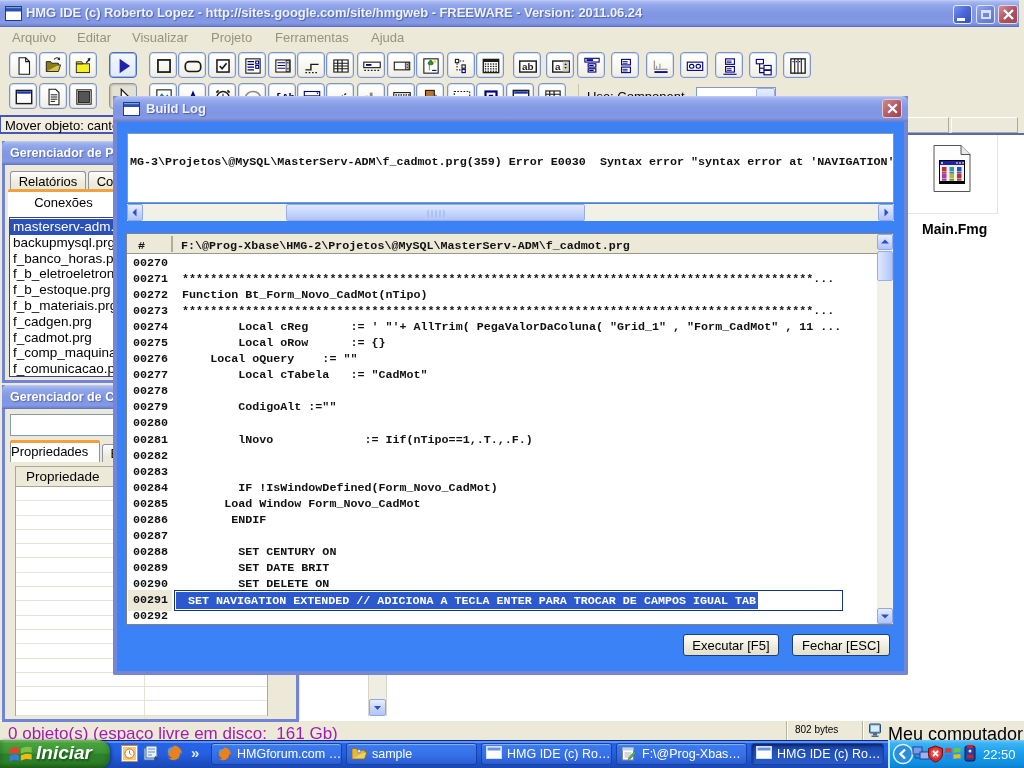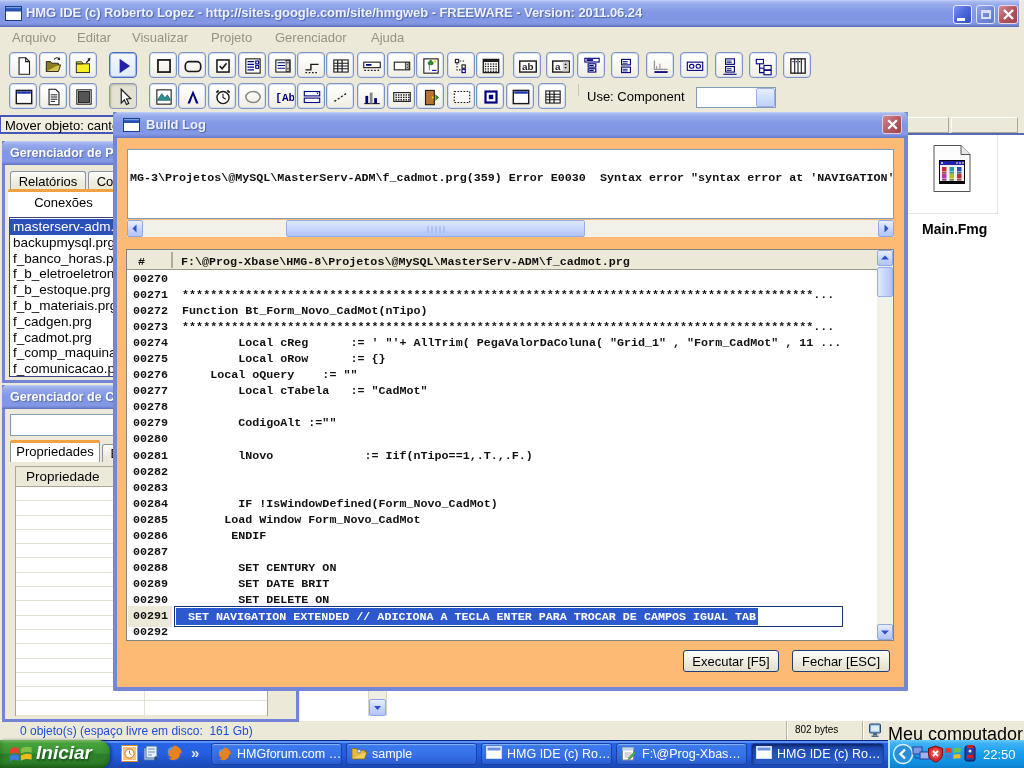--- a/index.html
+++ b/index.html
@@ -4,21 +4,21 @@
 <style>
 *{margin:0;padding:0;box-sizing:border-box}
 html,body{width:1024px;height:768px;overflow:hidden}
 body{font-family:"Liberation Sans",sans-serif;position:relative;background:#ece9d8;font-size:13px}
 .a{position:absolute}
 .tg{background:linear-gradient(180deg,#c4d1f6 0%,#a9baf1 6%,#92a7ea 20%,#8399e5 45%,#8096e3 70%,#8599e5 88%,#6d81d0 100%)}
 .tb{position:absolute;width:28px;height:26px;border:1px solid #7e94c5;border-radius:4px;background:linear-gradient(178deg,#fefefc 20%,#f1efe4 90%);box-shadow:inset 0 0 0 1px #d7e0f2}
 .tb svg{position:absolute;left:3px;top:2px}
 .mi{position:absolute;top:2.5px;color:#96937f;font-size:13px}
 .tab{position:absolute;background:linear-gradient(180deg,#fdfdfb,#ece9d8 70%);border:1px solid #8c93a2;border-bottom:none;border-radius:3px 3px 0 0;font-size:13px;text-align:center}
-.tabon{position:absolute;background:#fff;border:1px solid #8c93a2;border-bottom:none;border-radius:3px 3px 0 0;font-size:13px;text-align:center;z-index:3}
+.tabon{position:absolute;background:#fff;border:1px solid #8c93a2;border-bottom:none;border-radius:3px 3px 0 0;font-size:13px;text-align:left;z-index:3}
 .tabon:before{content:"";position:absolute;left:-1px;top:-1px;right:-1px;height:3px;background:#f0a141;border-radius:3px 3px 0 0}
 pre{font-family:"Liberation Mono",monospace;font-weight:bold;color:#111}
 .xbtn{background:linear-gradient(180deg,#fff,#f2f0e4 45%,#e5e1cf 90%);border:1px solid #1d3f76;border-radius:3px;font-size:13px;text-align:center;color:#000}
 .sbA{position:absolute;width:16px;height:16px;border:1px solid #90a8e8;border-radius:2px;background:linear-gradient(180deg,#e8eefe,#c4d3fb 60%,#b2c4f8)}
 .ptitle{color:#fff;font-weight:bold;font-size:12.5px;padding:5px 0 0 8px;text-shadow:1px 1px 1px rgba(20,30,90,.4);white-space:nowrap}
 </style>
 </head>
 <body>
 
 <div class="a tg" style="left:0;top:0;width:1019px;height:27px;border-bottom:1px solid #5a6fc0">
@@ -38,21 +38,21 @@
 <svg class="a" style="left:3px;top:2px" width="13" height="13" viewBox="0 0 13 13">
         <path d="M2 2 L11 11 M11 2 L2 11" stroke="#fff" stroke-width="2.4"></path>
       </svg>
     </div>
 </div>
 <div class="a" style="left:0;top:27px;width:1024px;height:19px;background:#ece9d8">
     <span class="mi" style="left:12px">Arquivo</span>
     <span class="mi" style="left:77px">Editar</span>
     <span class="mi" style="left:132px">Visualizar</span>
     <span class="mi" style="left:211px">Projeto</span>
-    <span class="mi" style="left:275px">Gerenciador</span>
+    <span class="mi" style="left:275px">Ferramentas</span>
     <span class="mi" style="left:371px">Ajuda</span>
   </div>
 <div class="a" style="left:0;top:46px;width:1024px;height:87px;background:#ece9d8"></div>
 <div class="tb" style="left:9px;top:52px">
     <svg width="22" height="22" viewBox="0 0 20 20">
       <path d="M5.5 2.5h6l3.5 3.5v11.5h-9.5z" fill="#fff" stroke="#1a1a1a"></path>
       <path d="M11.5 2.5v3.5h3.5" fill="none" stroke="#1a1a1a"></path>
     </svg>
   </div>
 <div class="tb" style="left:39px;top:52px">
@@ -412,21 +412,21 @@
     <rect x="26" y="30" width="4.5" height="4.5" fill="#c03030"></rect>
 <rect x="11" y="28.3" width="4.5" height="1.2" fill="#6a0f0f"></rect>
     <rect x="18.5" y="28.3" width="4.5" height="1.2" fill="#0f5a5a"></rect>
     <rect x="26" y="28.3" width="4.5" height="1.2" fill="#0f2a6a"></rect>
 <rect x="11" y="35.3" width="4.5" height="1.2" fill="#500a50"></rect>
     <rect x="18.5" y="35.3" width="4.5" height="1.2" fill="#50500a"></rect>
     <rect x="26" y="35.3" width="4.5" height="1.2" fill="#6a0f0f"></rect>
 </svg>
 <div class="a" style="left:922px;top:221px;width:80px;font-size:14px;font-weight:bold;color:#000">Main.Fmg</div>
 <div class="a" style="left:0;top:720px;width:1024px;height:19px;background:#ece9d8;border-top:1px solid #fff">
-<div class="a" style="left:20px;top:3px;font-size:12px;color:#1d4ed8">0 objeto(s) (espaço livre em disco:&nbsp; 161 Gb)</div>
+<div class="a" style="left:8px;top:3px;font-size:17px;color:#a21caf">0 objeto(s) (espaço livre em disco:&nbsp; 161 Gb)</div>
 <div class="a" style="left:786px;top:0;width:1px;height:19px;background:#b8b4a4"></div>
 <div class="a" style="left:787px;top:0;width:1px;height:19px;background:#fff"></div>
 <div class="a" style="left:795px;top:3px;font-size:10px">802 bytes</div>
 <div class="a" style="left:862px;top:0;width:1px;height:19px;background:#b8b4a4"></div>
 <div class="a" style="left:863px;top:0;width:1px;height:19px;background:#fff"></div>
 <svg class="a" style="left:868px;top:2px" width="16" height="15" viewBox="0 0 16 15">
       <rect x="1.5" y="1" width="11" height="9" rx="1" fill="#7aa8d8" stroke="#2a4a6a"></rect>
       <rect x="3" y="2.5" width="8" height="6" fill="#d8ecfa"></rect>
       <rect x="5" y="10" width="4" height="2.5" fill="#4a6a8a"></rect>
       <rect x="3.5" y="12.5" width="7" height="1.5" fill="#4a6a8a"></rect>
@@ -477,21 +477,21 @@
       <div style="height:14.3px;border-bottom:1px solid #e6e3d4"></div>
       <div style="height:14.3px;border-bottom:1px solid #e6e3d4"></div>
       <div style="height:14.3px;border-bottom:1px solid #e6e3d4"></div>
       <div style="height:14.3px;border-bottom:1px solid #e6e3d4"></div>
       <div style="height:14.3px;border-bottom:1px solid #e6e3d4"></div>
       <div style="height:14.3px;border-bottom:1px solid #e6e3d4"></div>
       <div style="height:14.3px;border-bottom:1px solid #e6e3d4"></div>
 </div>
 </div>
 
-<div class="a" style="left:113px;top:112px;width:795px;height:579px;background:#fdba74;border:4px solid #7486d4;border-top:none;border-radius:0 0 2px 2px;z-index:10">
+<div class="a" style="left:113px;top:96px;width:795px;height:579px;background:#3b82f6;border:4px solid #7486d4;border-top:none;border-radius:0 0 2px 2px;z-index:10">
 <div class="tg a" style="left:-4px;top:0px;width:795px;height:26px;border-radius:6px 6px 0 0;border-bottom:1px solid #6a7ecc">
 <svg class="a" style="left:10px;top:6px" width="17" height="14" viewBox="0 0 17 14">
         <rect x="0.5" y="0.5" width="16" height="13" fill="#fff" stroke="#1b3f8f"></rect>
         <rect x="1" y="1" width="15" height="4" fill="#2a50b0"></rect>
         <rect x="1" y="1" width="15" height="1.2" fill="#7aa0e0"></rect>
       </svg>
 <div class="a" style="left:33px;top:5px;font-weight:bold;font-size:13px;color:#eef2fe;text-shadow:1px 1px 1px rgba(20,30,90,.45)">Build Log</div>
 <div class="a" style="left:769px;top:3px;width:20px;height:19px;border-radius:3px;border:1px solid #e2ccd2;background:linear-gradient(135deg,#d2868e,#b25a64 55%,#9a434e)">
         <svg class="a" style="left:3px;top:2px" width="13" height="13" viewBox="0 0 13 13">
           <path d="M2.2 2.2 L10.8 10.8 M10.8 2.2 L2.2 10.8" stroke="#fff" stroke-width="2.2"></path>
@@ -511,21 +511,21 @@
 <div class="a" style="left:159px;top:0;width:299px;height:17px;border:1px solid #98aee8;border-radius:2px;background:linear-gradient(180deg,#dfe8fe,#c3d3fb 60%,#b0c3f8)">
         <svg class="a" style="left:140px;top:4px" width="18" height="9" viewBox="0 0 18 9">
           <path d="M1 1v7M5 1v7M9 1v7M13 1v7M17 1v7" stroke="#98b0ea"></path>
         </svg>
       </div>
 </div>
 <div class="a" style="left:9px;top:137px;width:768px;height:392px;background:#fff;border:1px solid #828282">
 <div class="a" style="left:0;top:0;width:766px;height:20px;background:#ece9d8;border-bottom:1.5px solid #9a9a8c"></div>
 <div class="a" style="left:44px;top:2px;width:1.5px;height:16px;background:#b0ada0"></div>
 <pre class="a" style="left:11px;top:5px;font-size:11.7px">#</pre>
-<pre class="a" style="left:54px;top:5px;font-size:11.7px">F:\@Prog-Xbase\HMG-8\Projetos\@MySQL\MasterServ-ADM\f_cadmot.prg</pre>
+<pre class="a" style="left:54px;top:5px;font-size:11.7px">F:\@Prog-Xbase\HMG-2\Projetos\@MySQL\MasterServ-ADM\f_cadmot.prg</pre>
 <div class="a" style="left:1px;top:356px;width:44px;height:21px;background:#ece9d8"></div>
 <pre class="a" style="left:6px;top:21px;font-size:11.7px;line-height:16.05px">00270  
 00271  ******************************************************************************************...
 00272  Function Bt_Form_Novo_CadMot(nTipo)
 00273  ******************************************************************************************...
 00274          Local cReg      := ' "'+ AllTrim( PegaValorDaColuna( "Grid_1" , "Form_CadMot" , 11 ...
 00275          Local oRow      := {}
 00276      Local oQuery    := ""
 00277          Local cTabela   := "CadMot"
 00278  

